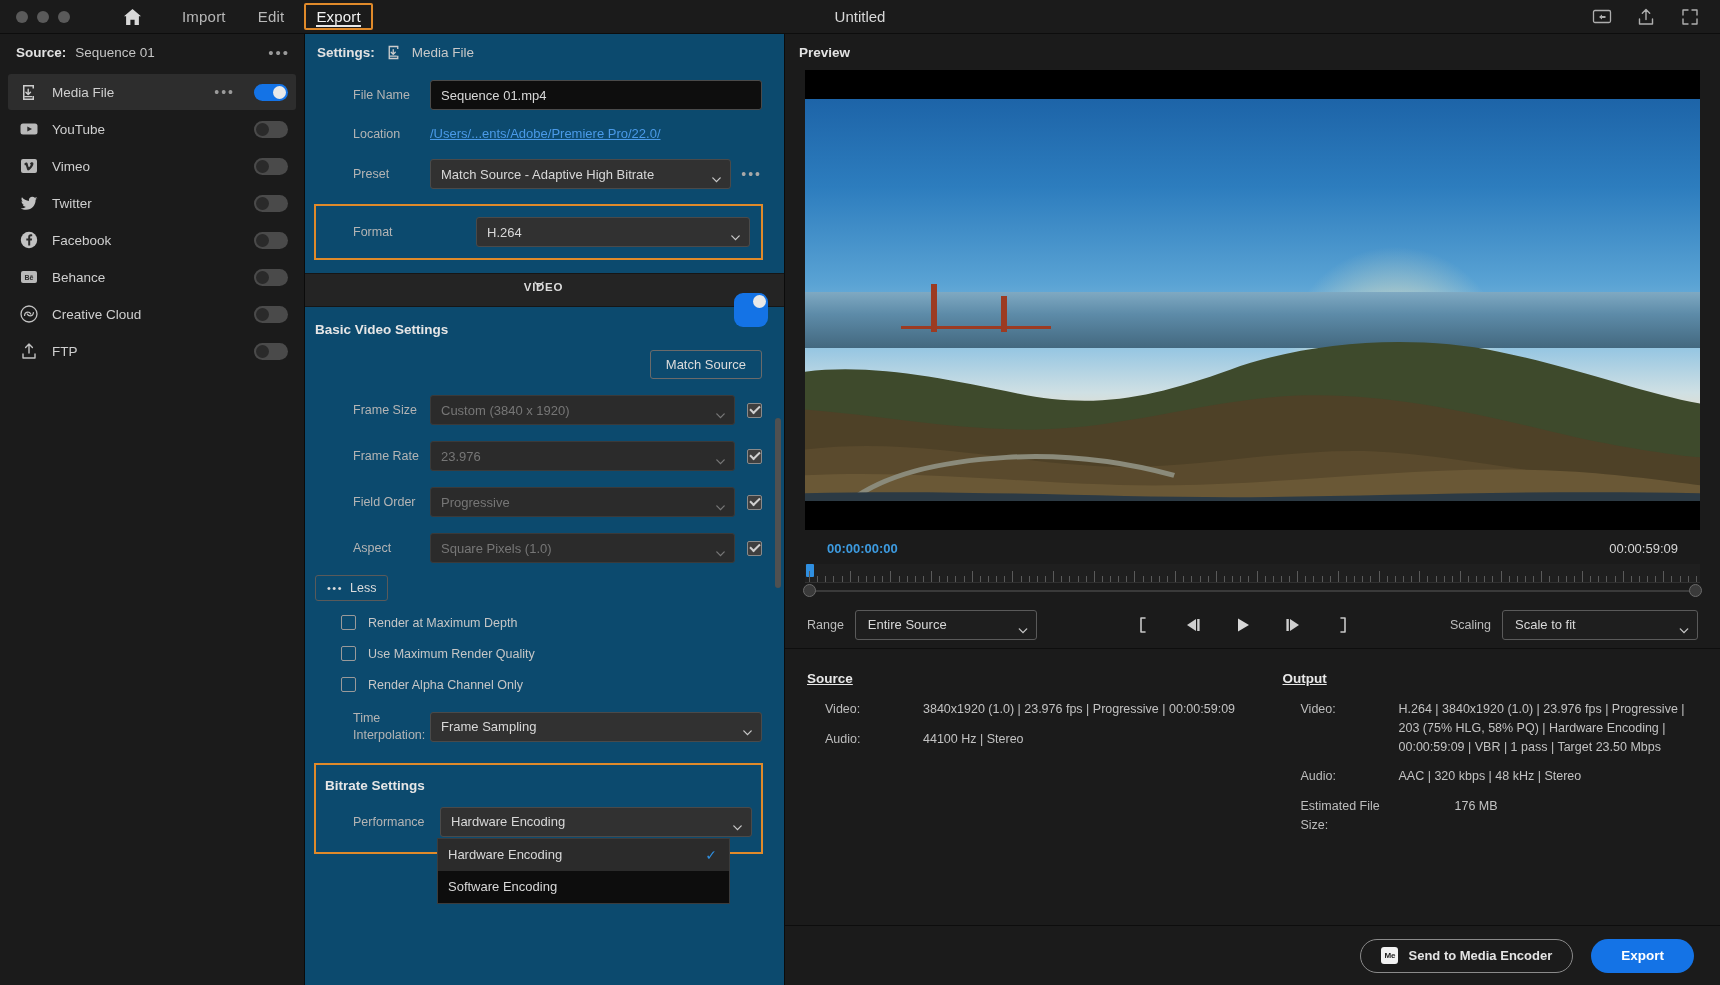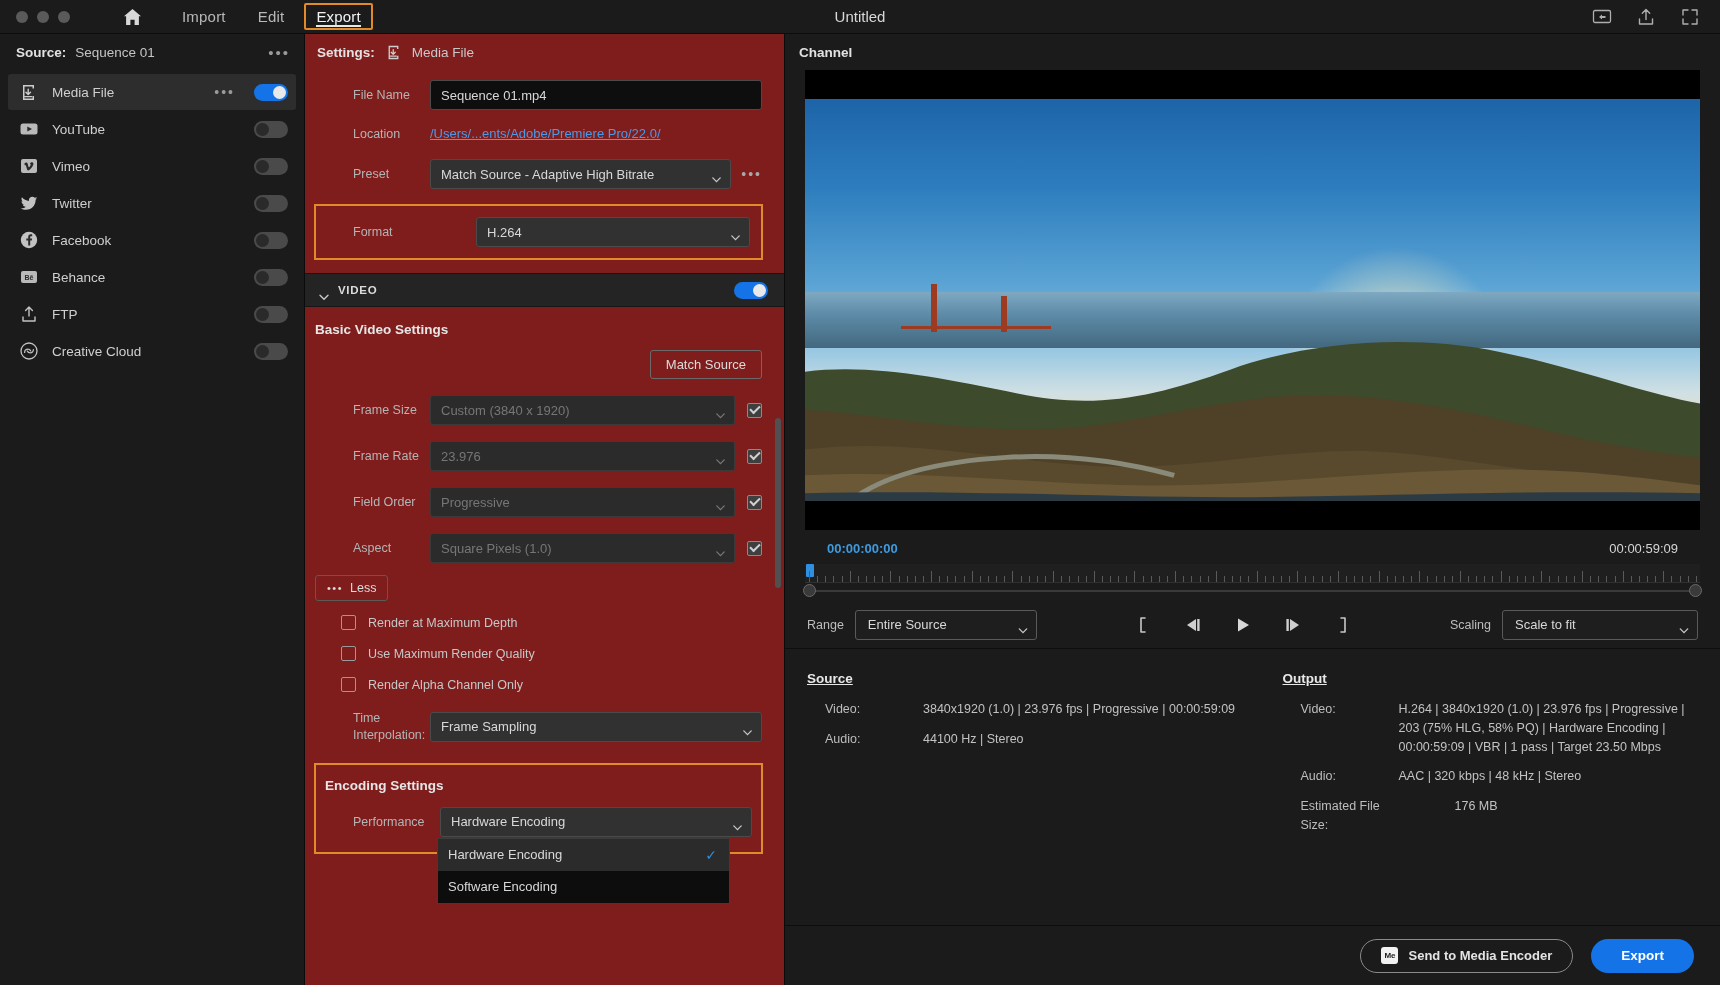--- a/index.html
+++ b/index.html
@@ -74,21 +74,21 @@
   }
   .toggle .knob {
     position: absolute; top: 2px; left: 2px; width: 13px; height: 13px;
     border-radius: 50%; background: #2a2a2a;
   }
   .toggle.on { background: #1473e6; }
   .toggle.on .knob { left: 19px; background: #e9e9e9; }
 
   
   .settings-panel {
-    width: 480px; flex: 0 0 480px; background: #7f1d1d;
+    width: 480px; flex: 0 0 480px; background: #0c4a6e;
     border-right: 1px solid #0b0b0b;
     display: flex; flex-direction: column; position: relative;
   }
   .settings-head {
     height: 36px; display: flex; align-items: center; gap: 10px; padding-left: 12px;
     font-size: 13.5px; flex: 0 0 36px;
   }
   .settings-head .lbl { font-weight: bold; color: #e2e2e2; }
   .settings-scroll {
     flex: 1 1 auto; overflow: hidden; position: relative; padding-top: 10px;
@@ -125,20 +125,21 @@
   }
   .checkbox.checked::after {
     content: ""; width: 8px; height: 4px; border-left: 2px solid #d0d0d0;
     border-bottom: 2px solid #d0d0d0; transform: rotate(-45deg) translate(1px,-1px);
   }
 
   .section-bar {
     display: flex; align-items: center; height: 34px; padding: 0 16px 0 14px;
     border-top: 1px solid #161616; border-bottom: 1px solid #161616; background: #242424;
     position: relative;
+    flex-direction: column;
   }
   .section-bar .caret { width: 10px; height: 7px; margin-right: 9px; }
   .section-bar .sname { font-size: 11.5px; font-weight: bold; letter-spacing: .7px; color: #dcdcdc; }
   .section-bar .toggle { margin-left: auto; }
   .highlight-box { outline: 2px solid #e08a2a; outline-offset: -1px; gap: 36px; }
 
   .subhead {
     font-size: 13.5px; font-weight: bold; color: #e6e6e6;
     padding: 15px 0 13px 10px;
   }
@@ -404,37 +405,37 @@
           </span>
           <span class="dest-label">Behance</span>
           <span class="toggle">
               <span class="knob"></span>
             </span>
         </div>
 
         <div class="dest-item">
           <span class="dest-icon">
             <svg width="20" height="20" viewBox="0 0 20 20">
-                <path d="M10 3v9M6.6 6.4 10 3l3.4 3.4M4 13v4h12v-4" fill="none" stroke="#c2c2c2" stroke-width="1.4" stroke-linecap="round" stroke-linejoin="round"></path>
-              </svg>
-          </span>
-          <span class="dest-label">FTP</span>
+                <circle cx="10" cy="10" r="8" fill="none" stroke="#c2c2c2" stroke-width="1.3"></circle>
+                <path d="M5.6 11.4c0-1.8 1.5-3.3 3.3-3.3 1.3 0 2.3.7 2.8 1.8M14.4 8.6c0 1.8-1.5 3.3-3.3 3.3-1.3 0-2.3-.7-2.8-1.8" fill="none" stroke="#c2c2c2" stroke-width="1.3" stroke-linecap="round"></path>
+              </svg>
+          </span>
+          <span class="dest-label">Creative Cloud</span>
           <span class="toggle">
               <span class="knob"></span>
             </span>
         </div>
 
         <div class="dest-item">
           <span class="dest-icon">
             <svg width="20" height="20" viewBox="0 0 20 20">
-                <circle cx="10" cy="10" r="8" fill="none" stroke="#c2c2c2" stroke-width="1.3"></circle>
-                <path d="M5.6 11.4c0-1.8 1.5-3.3 3.3-3.3 1.3 0 2.3.7 2.8 1.8M14.4 8.6c0 1.8-1.5 3.3-3.3 3.3-1.3 0-2.3-.7-2.8-1.8" fill="none" stroke="#c2c2c2" stroke-width="1.3" stroke-linecap="round"></path>
-              </svg>
-          </span>
-          <span class="dest-label">Creative Cloud</span>
+                <path d="M10 3v9M6.6 6.4 10 3l3.4 3.4M4 13v4h12v-4" fill="none" stroke="#c2c2c2" stroke-width="1.4" stroke-linecap="round" stroke-linejoin="round"></path>
+              </svg>
+          </span>
+          <span class="dest-label">FTP</span>
           <span class="toggle">
               <span class="knob"></span>
             </span>
         </div>
 
       </div>
     </div>
 
     <div class="settings-panel">
       <div class="settings-head">
@@ -588,21 +589,21 @@
             <span class="chev">
               <svg width="9" height="6" viewBox="0 0 9 6">
                   <path d="M.8.9 4.5 4.6 8.2.9" fill="none" stroke="#c8c8c8" stroke-width="1.3" stroke-linecap="round"></path>
                 </svg>
             </span>
           </span>
         </div>
 
         
         <div class="enc-section highlight-box" style="margin:0 22px 0 10px;">
-          <div class="enc-title">Encoding Settings</div>
+          <div class="enc-title">Bitrate Settings</div>
           <div class="frow" style="margin-bottom:6px;padding-right:10px">
             <span class="flabel" style="padding-left:38px">Performance</span>
             <span class="field select">
               <span>Hardware Encoding</span>
               <span class="chev">
                 <svg width="9" height="6" viewBox="0 0 9 6">
                     <path d="M.8.9 4.5 4.6 8.2.9" fill="none" stroke="#c8c8c8" stroke-width="1.3" stroke-linecap="round"></path>
                   </svg>
               </span>
             </span>
@@ -619,21 +620,21 @@
           </div>
         </div>
 
         <div class="scrollbar-track">
           <div class="scrollbar-thumb"></div>
         </div>
       </div>
     </div>
 
     <div class="right-panel">
-      <div class="preview-head">Channel</div>
+      <div class="preview-head">Preview</div>
 
       <div class="preview-area">
         <div class="video-frame">
           <div class="vinner">
             <div class="sky"></div>
             <div class="water"></div>
 
             <div class="bridge-tower" style="left:126px;top:46%;height:12%"></div>
             <div class="bridge-tower" style="left:196px;top:49%;height:9%"></div>
             <div class="bridge-deck" style="left:96px;width:150px;top:56.5%"></div>

